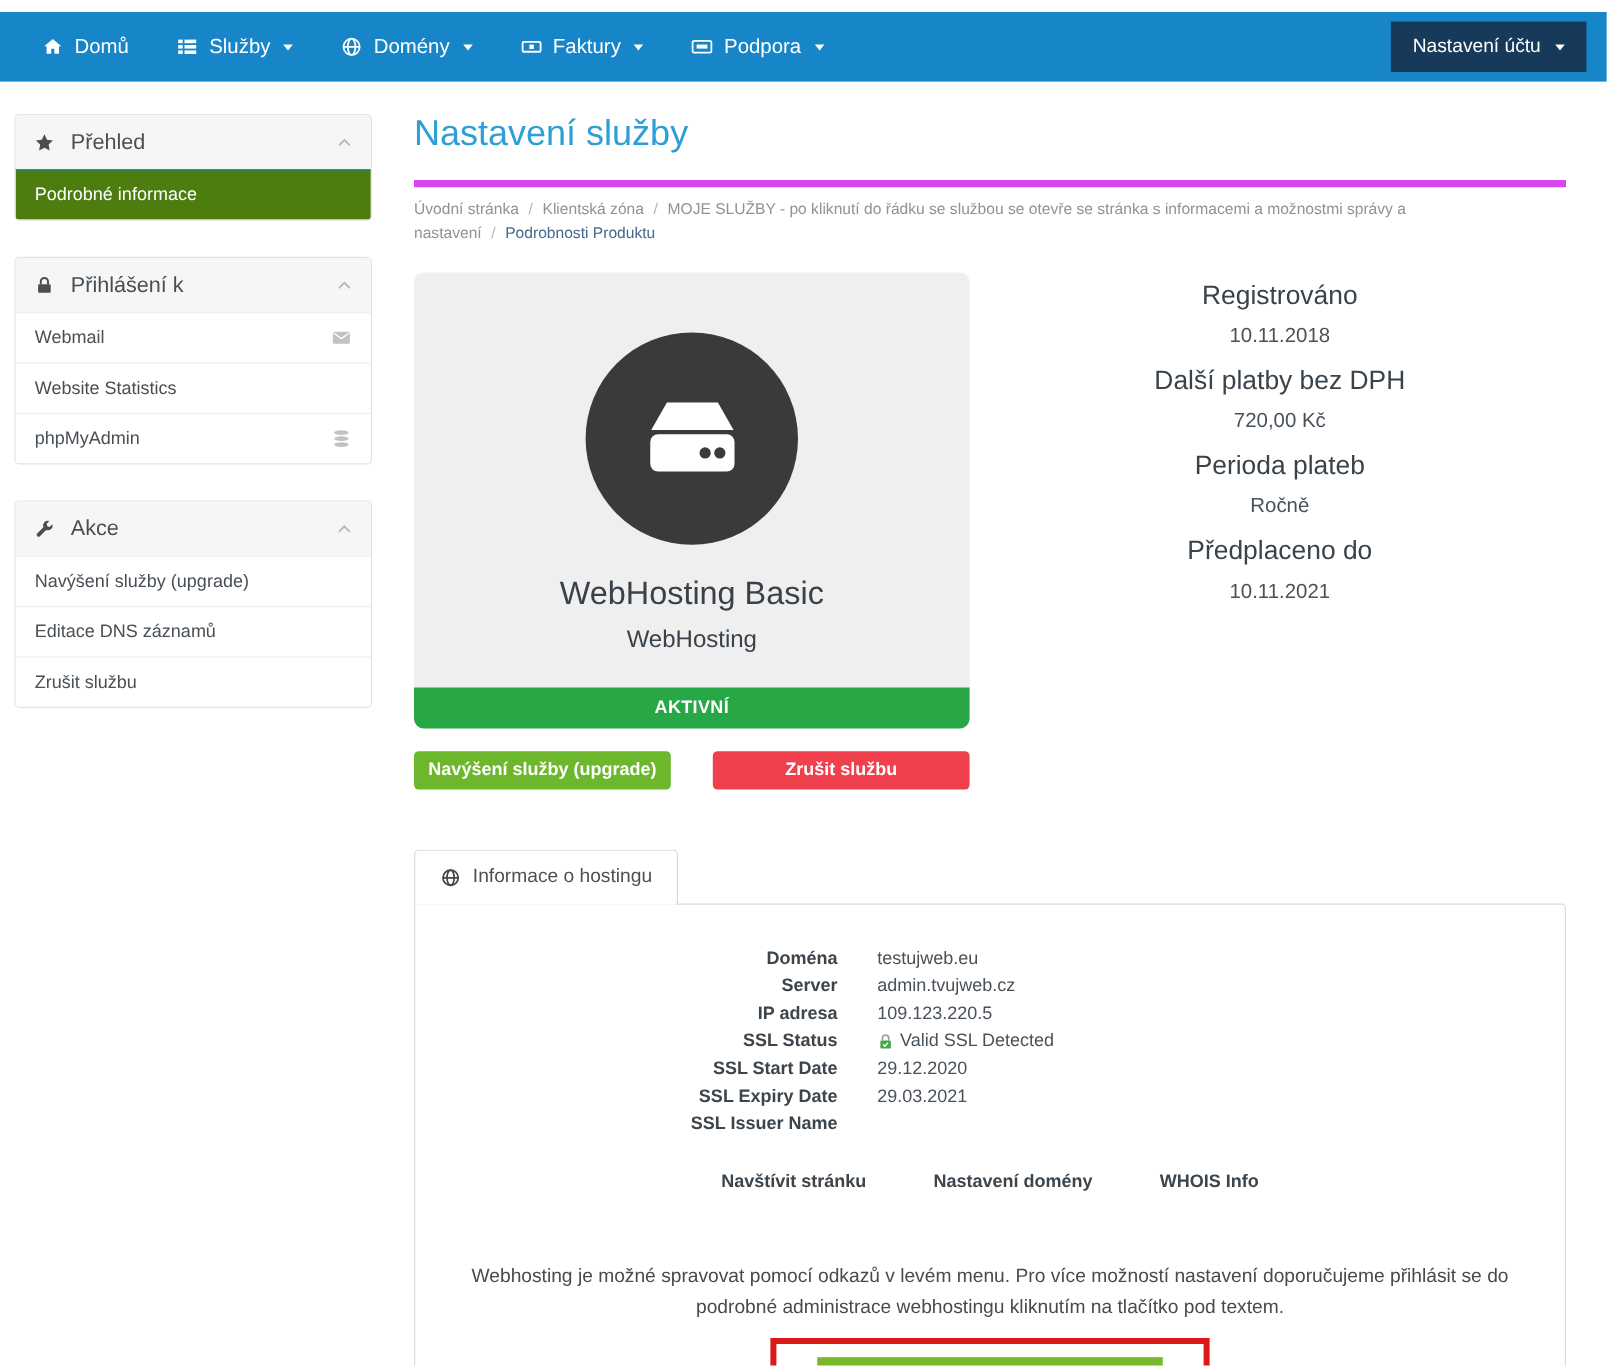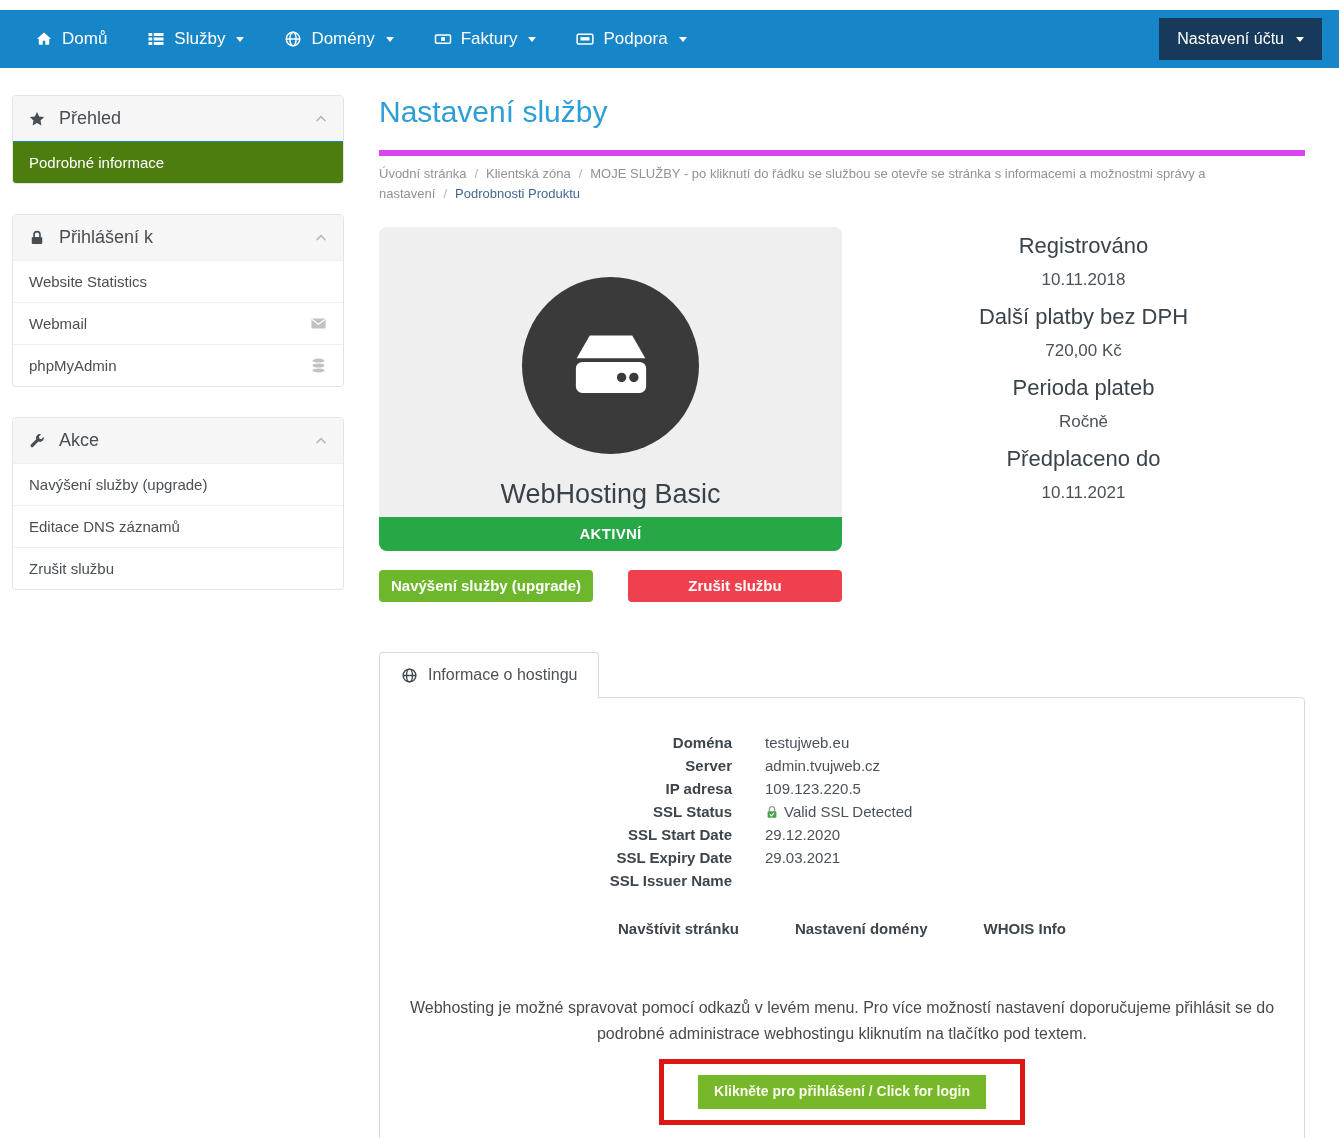--- a/index.html
+++ b/index.html
@@ -31,21 +31,21 @@
   .account-btn {
     margin-left:auto; background:#17395a; color:#ffffff;
     font-size:16px; padding:12px 18px; display:flex; align-items:center;
     gap:10px; cursor:pointer; border-radius:0;
   }
 
   
   .layout { display:flex; align-items:flex-start; padding:27px 34px 0 12px; gap:35px; }
 
   
-  .sidebar { width:332px; flex:none; }
+  .sidebar { width:298px; flex:none; }
   .panel { border:1px solid #e4e4e4; border-radius:4px; margin-bottom:30px; overflow:hidden; background:#fff; }
   .panel-header {
     background:#f6f6f6; display:flex; align-items:center; gap:13px;
     padding:12px 15px; font-size:18px; color:#474e54; cursor:pointer;
   }
   .panel-header svg.hicon { width:18px; height:18px; color:#474e54; flex:none; }
   .panel-header svg.chev { margin-left:auto; width:14px; height:14px; color:#b7b7b7; flex:none; }
   .side-item {
     padding:12px 16px; font-size:15px; color:#484f55;
     border-top:1px solid #efefef; display:flex; align-items:center; cursor:pointer;
@@ -59,21 +59,21 @@
     margin:0; font-size:30px; font-weight:400; color:#2e9fd6;
     padding-bottom:21px; border-bottom:6px solid #d946ef;
   }
   .breadcrumb { margin-top:8px; font-size:13px; color:#929292; line-height:1.5; }
   .crumb { cursor:pointer; }
   .crumb:not(:first-child)::before { content:"/"; color:#b5b5b5; margin:0 8px; cursor:default; }
   .crumb.current { color:#45688e; font-weight:normal; cursor:default; }
 
   .product-row { display:flex; margin-top:24px; }
   .product-card {
-    width:463px; flex:none; height:324px; background:#efefef; border-radius:8px;
+    width:463px; flex:none; height:380px; background:#efefef; border-radius:8px;
     position:relative; text-align:center; padding-top:50px;
   }
   .card-circle {
     width:177px; height:177px; border-radius:50%; background:#3a3a3a;
     margin:0 auto; display:flex; align-items:center; justify-content:center;
   }
   .card-circle svg { width:98px; height:98px; }
   .card-name { margin-top:25px; font-size:27px; color:#39424a; }
   .card-group { margin-top:12px; font-size:20px; color:#39424a; }
   .card-status {
@@ -214,28 +214,28 @@
         <svg class="hicon" viewBox="0 0 24 24">
             <rect x="5" y="10.5" width="14" height="9.5" rx="1.5" fill="currentColor"></rect>
             <path d="M8 10.5V7.5a4 4 0 0 1 8 0v3" fill="none" stroke="currentColor" stroke-width="2.2"></path>
           </svg>
         <span>Přihlášení k</span>
         <svg class="chev" viewBox="0 0 24 24">
             <path d="M5 15 12 8l7 7" fill="none" stroke="currentColor" stroke-width="2.6" stroke-linecap="round"></path>
           </svg>
       </div>
       <div class="side-item">
-        <span>Website Statistics</span>
-      </div>
-      <div class="side-item">
         <span>Webmail</span>
         <svg class="right-icon" viewBox="0 0 24 24">
             <rect x="2" y="5" width="20" height="14" rx="1.5" fill="currentColor"></rect>
             <path d="M2.5 6l9.5 7 9.5-7" stroke="#ffffff" stroke-width="1.6" fill="none"></path>
           </svg>
+      </div>
+      <div class="side-item">
+        <span>Website Statistics</span>
       </div>
       <div class="side-item">
         <span>phpMyAdmin</span>
         <svg class="right-icon" viewBox="0 0 24 24">
             <g fill="currentColor">
               <ellipse cx="12" cy="5" rx="8.5" ry="2.8"></ellipse>
               <ellipse cx="12" cy="12" rx="8.5" ry="2.8"></ellipse>
               <ellipse cx="12" cy="19" rx="8.5" ry="2.8"></ellipse>
             </g>
           </svg>

